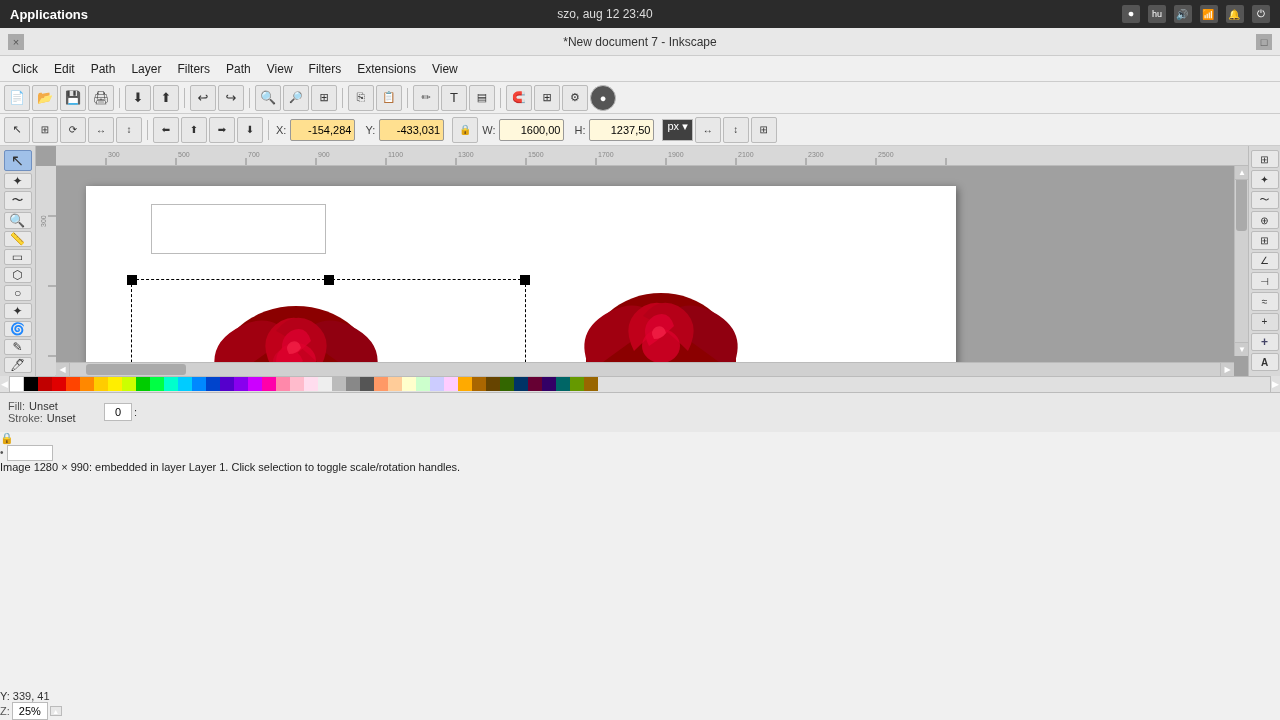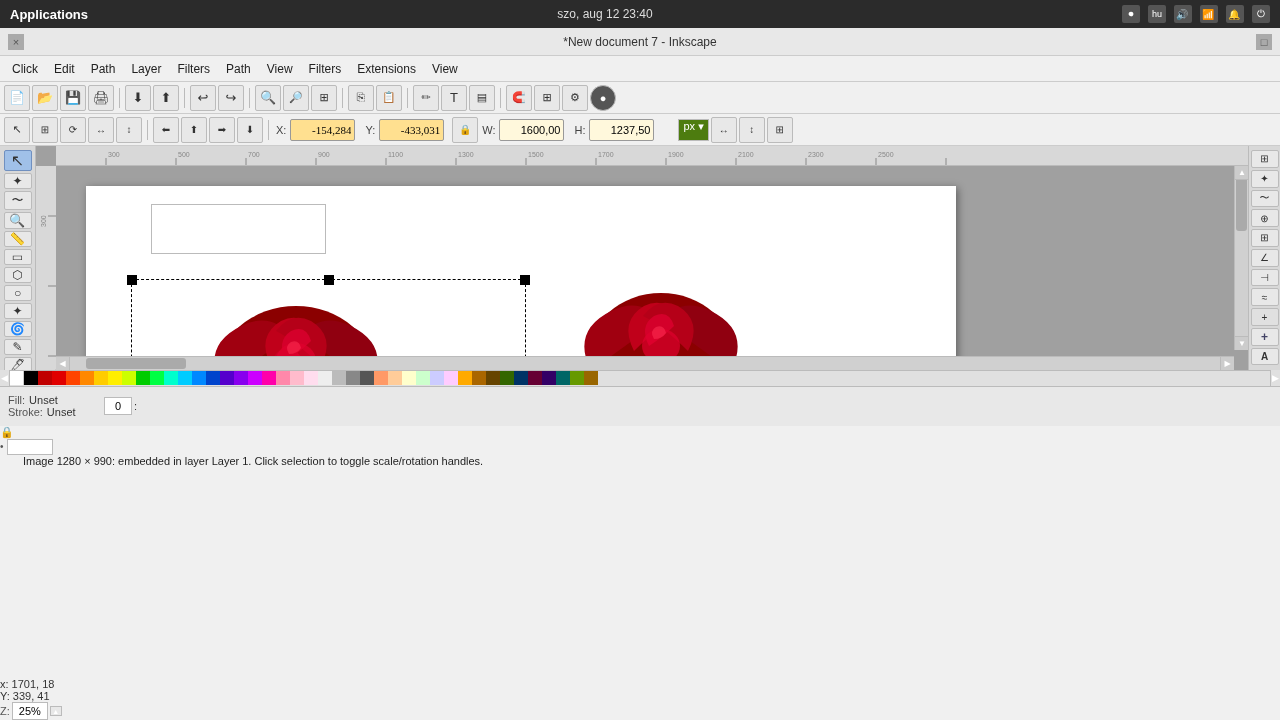--- a/index.html
+++ b/index.html
@@ -91,28 +91,27 @@
     .coord-input {
       width: 65px; height: 22px;
       background: #fff8dc;
       border: 1px solid #999;
       border-radius: 2px;
       font-size: 11px;
       text-align: right;
       padding: 0 3px;
       color: #000;
     }
-    .coord-input.highlight { background: #ffe090; font-family: Liberation Serif, serif; }
+    .coord-input.highlight { background: #ffe090; }
     .unit-btn {
       height: 22px; padding: 0 4px;
-      background: #4d7c0f;
+      background: #404040;
       border: 1px solid #bbb;
       font-size: 11px;
       cursor: pointer;
-      margin-left: 16px;
     }
 
     
     .main-area {
       flex: 1;
       display: flex;
       overflow: hidden;
     }
 
     
@@ -552,23 +551,22 @@
       <span style="font-size:11px;">:</span>
       </div>
     </div>
     <div style="display:flex; align-items:center; gap:3px;">
       <span style="font-size:11px;">🔒</span>
     </div>
     <div style="display:flex; align-items:center; gap:3px;">
       <span style="font-size:10px; color:#555;">•</span>
       <span style="font-size:11px; border:1px solid #bbb; background:#fff; padding:1px 4px; cursor:pointer;">Layer 1</span>
     </div>
-    <div style="flex:1; font-size:11px; color:#222; overflow:hidden; white-space:nowrap;padding-left:23px;">Image 1280 × 990: embedded in layer Layer 1. Click selection to toggle scale/rotation handles.</div>
+    <div style="flex:1; font-size:11px; color:#222; overflow:hidden; white-space:nowrap;">Image 1280 × 990: embedded in layer Layer 1. Click selection to toggle scale/rotation handles.</div>
     <div style="display:flex; flex-direction:column; font-size:11px; color:#333; min-width:90px;">
-      <span>x: 1701, 18</span>
       <span>Y: 339, 41</span>
     </div>
     <div style="display:flex; align-items:center; gap:2px;">
       <span style="font-size:11px; color:#555;">Z:</span>
       <input type="text" style="width: 36px; height: 18px; font-size: 11px; border: 1px solid rgb(187, 187, 187); text-align: center;" value="25%">
       <div style="width:12px; height:10px; background:#e8e8e8; border:1px solid #bbb; font-size:7px; display:flex; align-items:center; justify-content:center; cursor:pointer;">▲</div>
     </div>
   </div>
 
 </body></html>

